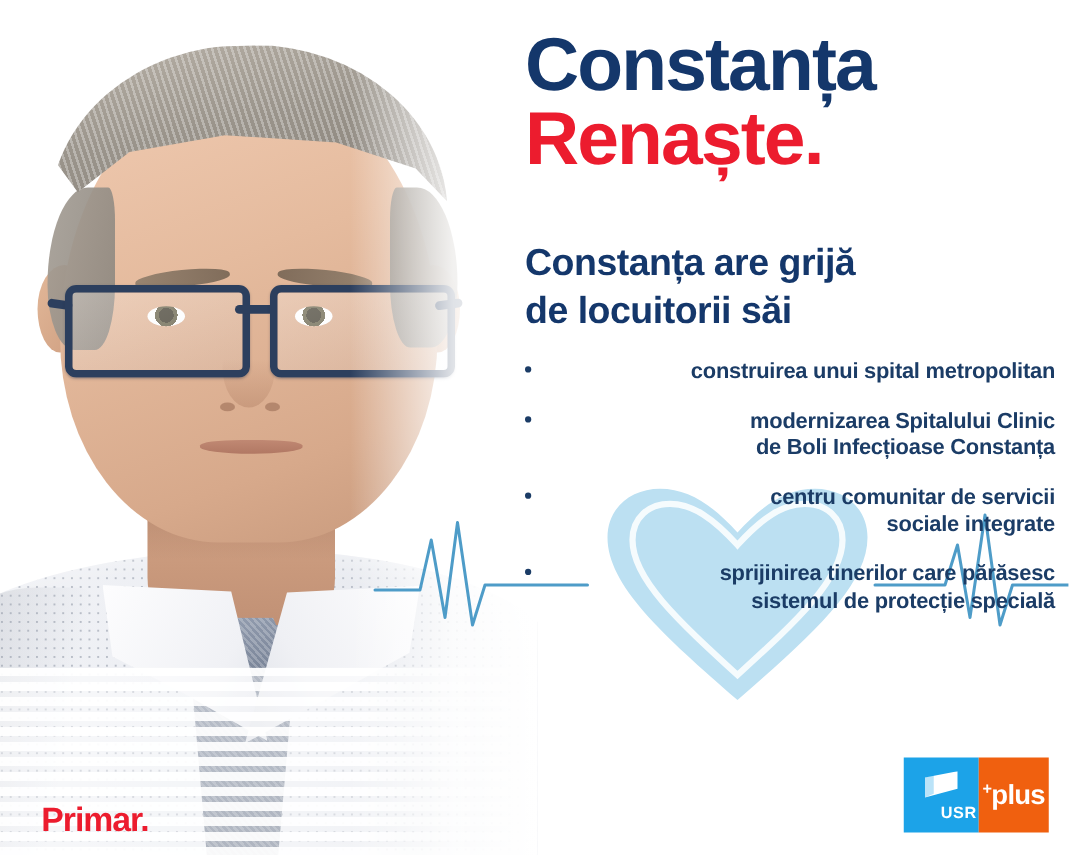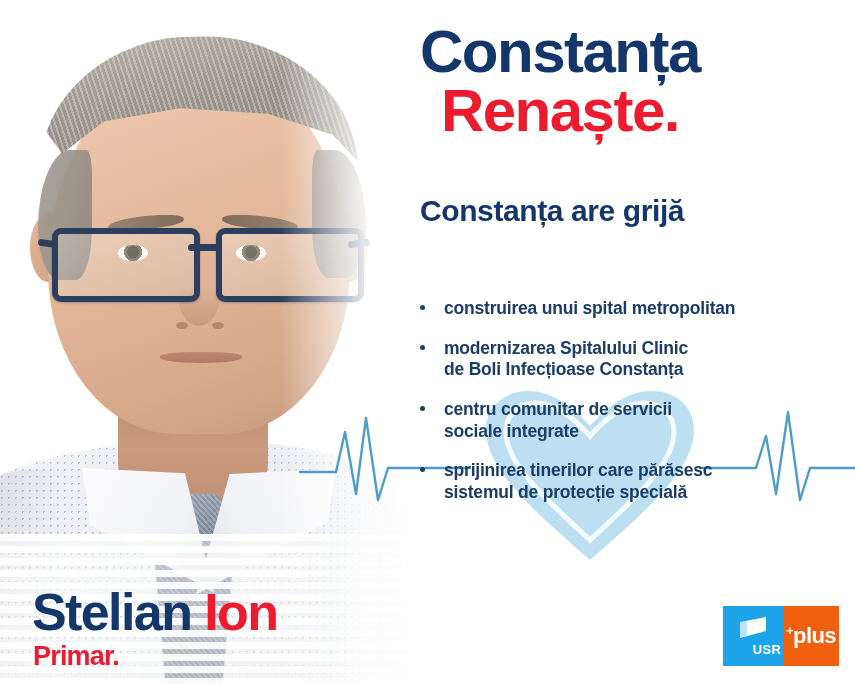--- a/index.html
+++ b/index.html
@@ -178,35 +178,34 @@
       rgba(255,255,255,.45) 7px 12px);
     -webkit-mask-image:linear-gradient(to right,#000 0%,#000 62%,transparent 100%);
     mask-image:linear-gradient(to right,#000 0%,#000 62%,transparent 100%);
   }
 
   
   .headline{
     position:absolute;left:420px;top:22px;z-index:60;
     font-size:60px;font-weight:bold;line-height:.99;
     letter-spacing:-1.5px;
-    text-align:center;
   }
   .headline .l1{color:#14376B;display:block;}
   .headline .l2{color:#EC1C2E;display:block;}
 
   .subhead{
     position:absolute;left:420px;top:192px;z-index:60;
     color:#14376B;font-size:30px;font-weight:bold;line-height:1.28;
     letter-spacing:-.4px;
   }
   .subhead span{display:block;}
 
   .bullets{
-    position:absolute;left:414px;top:298px;width:430px;z-index:60;
-    margin:0;padding:0;list-style:none;
+    position:absolute;left:414px;top:286px;width:430px;z-index:60;
+    margin:0;padding:0;list-style:none;text-align:right;
   }
   .bullets li{
     position:relative;padding-left:30px;margin-bottom:18px;
     color:#1B3C66;font-size:17.5px;font-weight:bold;line-height:1.24;
     letter-spacing:-.2px;
   }
   .bullets li .dot{
     position:absolute;left:6px;top:7px;width:5px;height:5px;
     background:#1B3C66;border-radius:50%;
   }
@@ -318,20 +317,21 @@
 
   <div class="stripes"></div>
 
   <div class="headline">
     <span class="l1">Constanța</span>
     <span class="l2">Renaște.</span>
   </div>
 
   <div class="subhead">
     <span>Constanța are grijă</span>
+    <span>de locuitorii săi</span>
   </div>
 
   <ul class="bullets">
     <li>
       <span class="dot"></span>
       <span class="txt">construirea unui spital metropolitan</span>
     </li>
     <li>
       <span class="dot"></span>
       <span class="txt">modernizarea Spitalului Clinic<br>de Boli Infecțioase Constanța</span>
@@ -339,24 +339,20 @@
     <li>
       <span class="dot"></span>
       <span class="txt">centru comunitar de servicii<br>sociale integrate</span>
     </li>
     <li>
       <span class="dot"></span>
       <span class="txt">sprijinirea tinerilor care părăsesc<br>sistemul de protecție specială</span>
     </li>
   </ul>
 
-  <div class="candidate">
-    <span class="first">Stelian</span>
-    <span class="last">Ion</span>
-  </div>
   <div class="role">Primar.</div>
 
   <div class="logos">
     <div class="logo-usr">
       <svg class="usr-mark" viewBox="0 0 34 22">
         <path d="M4 5 L30 0 L30 14 L4 21 Z" fill="#ffffff"></path>
         <path d="M4 5 L4 21 L11 18 L11 3 Z" fill="#1CA3E8" opacity=".30"></path>
       </svg>
       <div class="usr-text">USR</div>
     </div>

